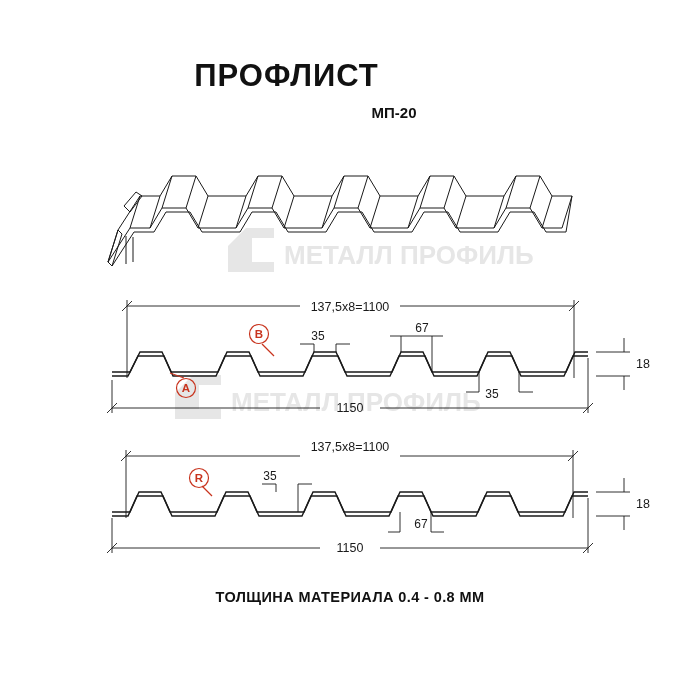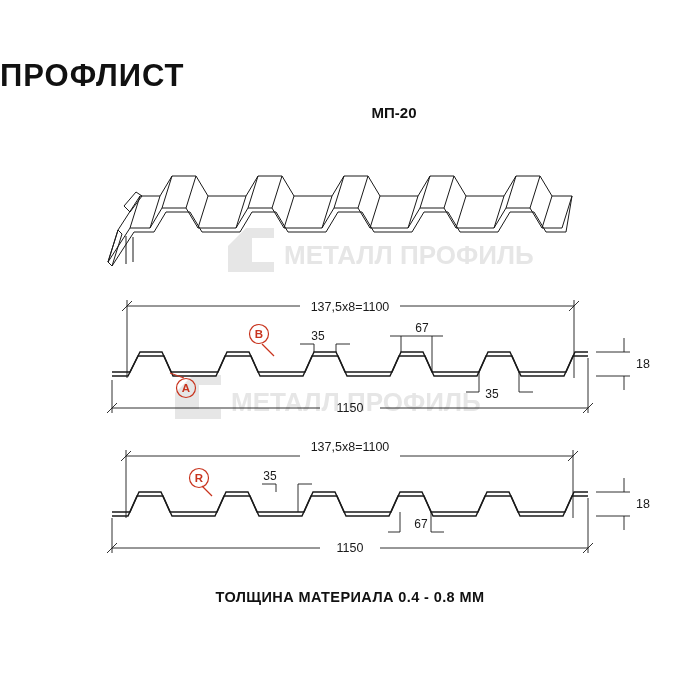--- a/index.html
+++ b/index.html
@@ -18,20 +18,21 @@
   .page {
     position: relative;
     width: 700px;
     height: 700px;
   }
   .title {
     position: absolute;
     top: 58px;
     left: 0;
     width: 573px;
+    text-align: center;
     font-size: 31px;
     font-weight: bold;
     letter-spacing: 1px;
     color: #111;
   }
   .subtitle {
     position: absolute;
     top: 104px;
     left: 16px;
     width: 700px;

